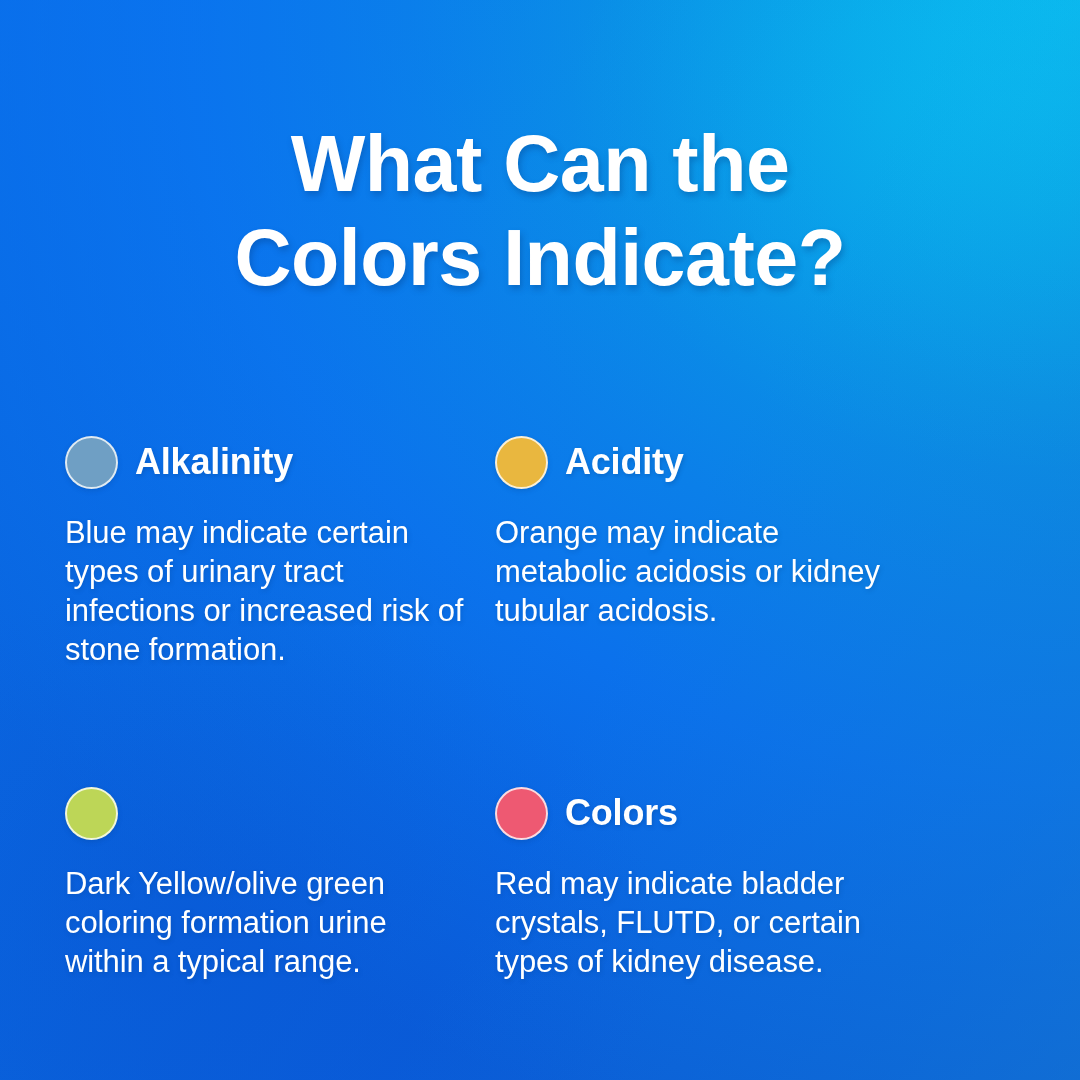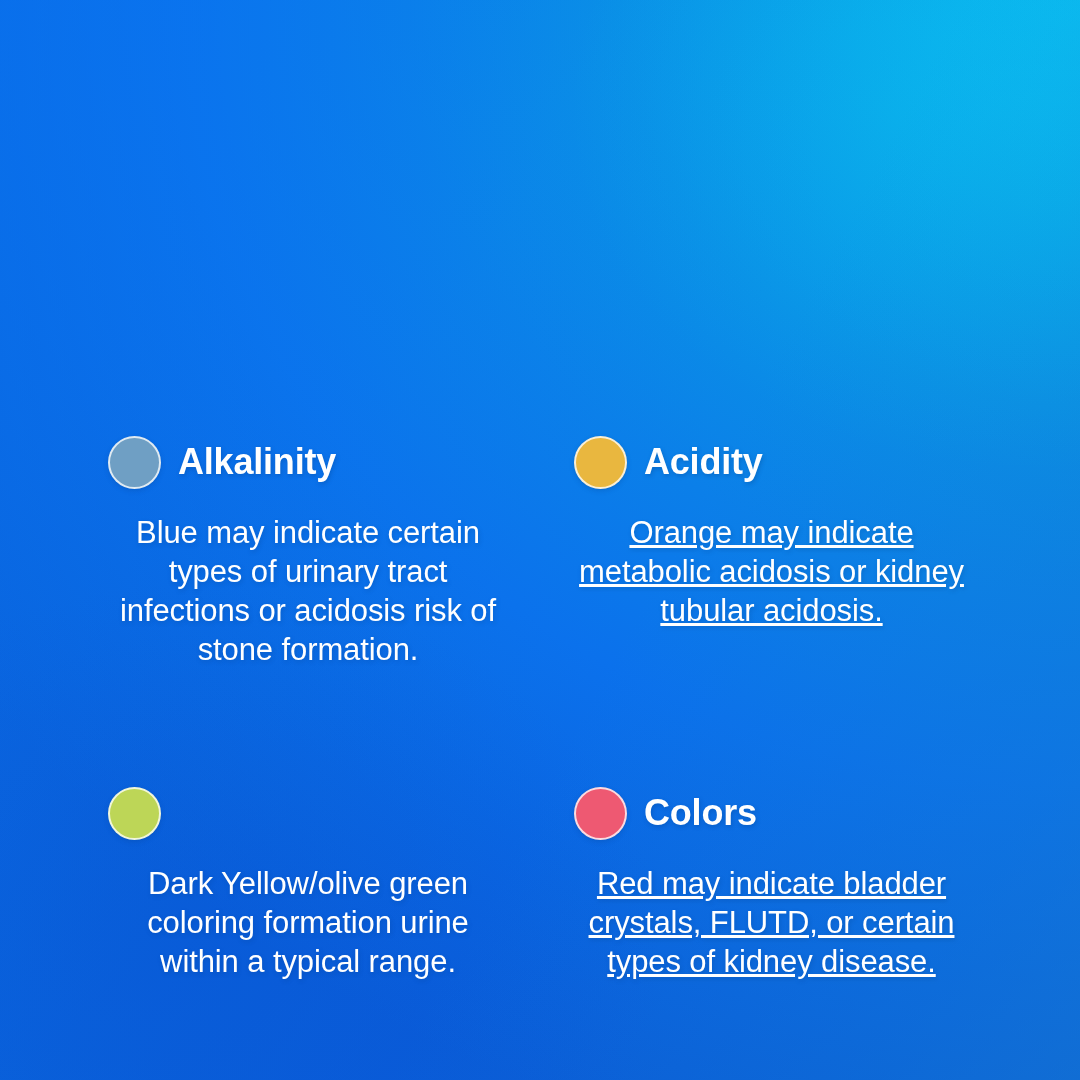--- a/index.html
+++ b/index.html
@@ -73,29 +73,28 @@
   
   .grid {
     position: absolute;
     top: 434px;
     left: 0;
     width: 1080px;
     display: grid;
     grid-template-columns: 430px 430px;
     column-gap: 0px;
     row-gap: 0px;
-    padding-left: 108px;
+    padding-left: 65px;
     box-sizing: border-box;
-    text-align: center;
   }
   .entry {
     width: 412px;
   }
   .entry.row2 { padding-top: 85px; }
-  .entry.col2 { padding-left: 0px; margin-left: 36px; }
+  .entry.col2 { padding-left: 0px; }
 
   .entry-head {
     display: flex;
     align-items: center;
     gap: 17px;
     height: 56px;
   }
   .swatch {
     width: 53px;
     height: 53px;
@@ -116,40 +115,44 @@
   }
   .entry-desc {
     color: #ffffff;
     font-size: 31px;
     line-height: 39px;
     margin-top: 23px;
     letter-spacing: -0.1px;
     text-shadow: 1px 2px 4px rgba(4,60,130,0.26);
     max-width: 400px;
   }
-  .entry.col2 .entry-desc { max-width: 395px; text-decoration: underline; }
+  .entry.col2 .entry-desc { max-width: 395px; }
 </style>
 </head>
 <body>
 
 <div class="poster">
 
   <div class="bg-gradient"></div>
   <div class="bg-gradient2"></div>
   <div class="bg-sheen"></div>
 
+  <h1 class="title">
+    <span class="title-line">What Can the</span>
+    <span class="title-line">Colors Indicate?</span>
+  </h1>
 
   <div class="grid">
 
     <div class="entry col1">
       <div class="entry-head">
         <span class="swatch" style="background-color: rgb(111, 159, 196);"></span>
         <span class="entry-title">Alkalinity</span>
       </div>
-      <p class="entry-desc">Blue may indicate certain types of urinary tract infections or acidosis risk of stone formation.</p>
+      <p class="entry-desc">Blue may indicate certain types of urinary tract infections or increased risk of stone formation.</p>
     </div>
 
     <div class="entry col2">
       <div class="entry-head">
         <span class="swatch" style="background-color: rgb(233, 183, 63);"></span>
         <span class="entry-title">Acidity</span>
       </div>
       <p class="entry-desc">Orange may indicate metabolic acidosis or kidney tubular acidosis.</p>
     </div>
 

